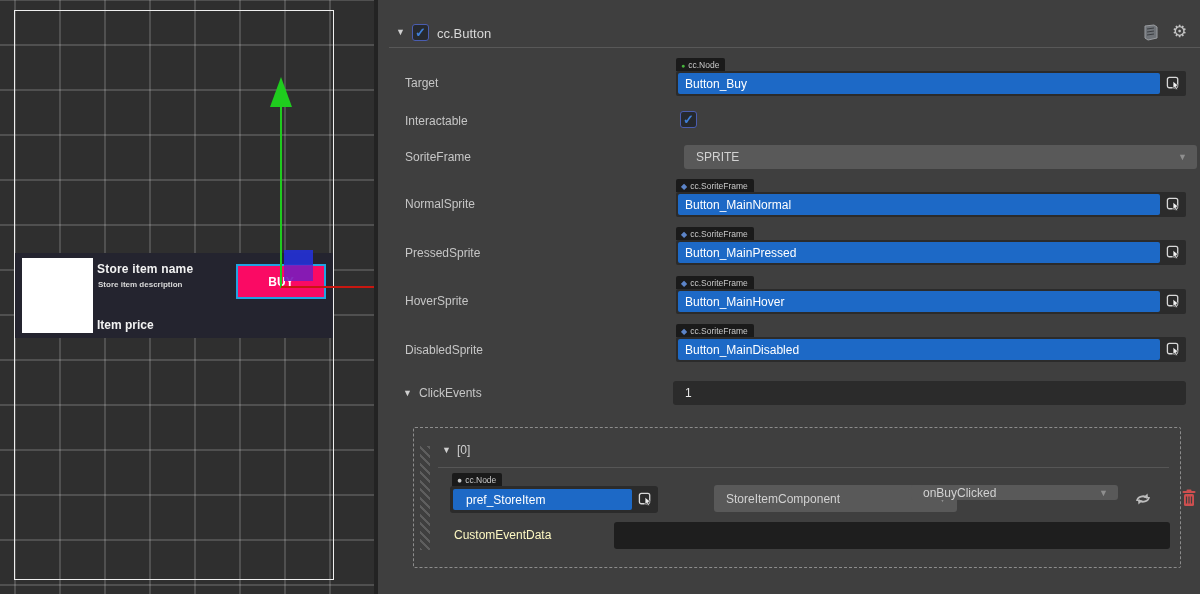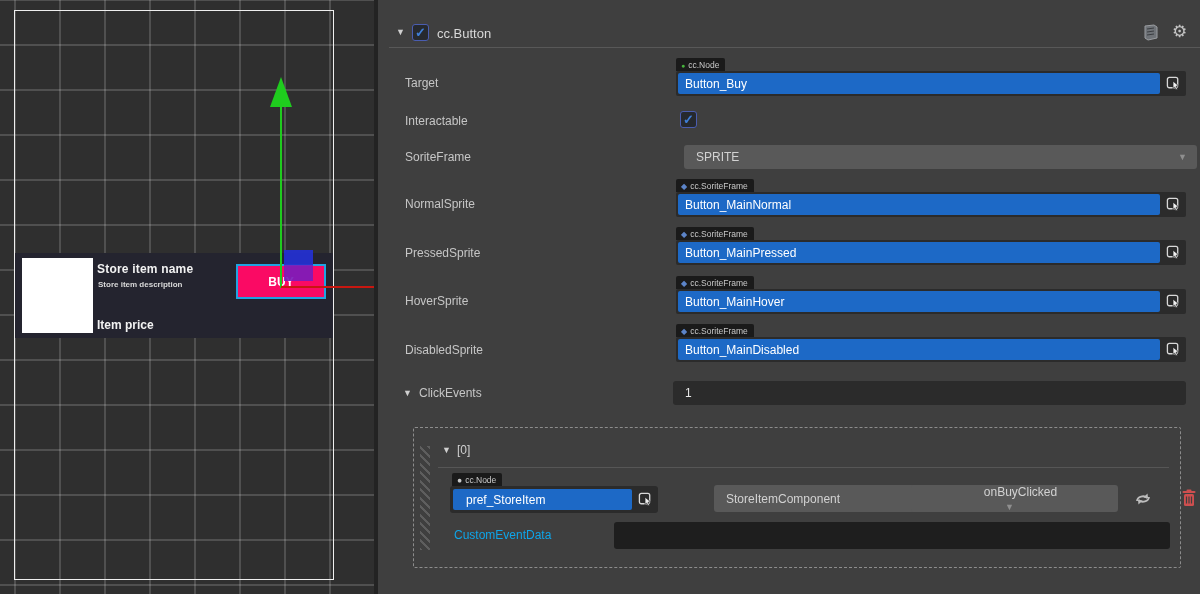--- a/index.html
+++ b/index.html
@@ -92,24 +92,24 @@
   .ev-caret { position:absolute; left:28px; top:17px; }
   .ev-index { position:absolute; left:43px; top:15px; color:#d0d0d0; }
   .ev-sep { position:absolute; left:24px; top:39px; width:731px; height:1px; background:#565656; }
   .ev-tag { position:absolute; left:38px; top:45px; height:13px; background:#1a1a1a;
     border-radius:2px 2px 0 0; font-size:8.5px; color:#c9c9c9; padding:1px 6px 0 5px;
     display:flex; align-items:center; gap:3px; }
   .ev-ref { position:absolute; left:36px; top:58px; width:208px; height:27px; background:#2b2b2b;
     border-radius:3px; display:flex; align-items:center; }
   .ev-ref .ref-blue { height:21px; margin:3px 0 3px 3px;padding-left:13px; }
   .dd-component { left:300px; top:57px; width:243px; height:27px; }
-  .dd-handler { left:497px; top:57px; width:207px; height:27px;flex-direction:column; }
+  .dd-handler { left:497px; top:57px; width:207px; height:15px; }
   .refresh-btn { position:absolute; left:718px; top:61px; width:22px; height:20px; cursor:pointer; }
   .trash-btn { position:absolute; left:766px; top:60px; width:18px; height:20px; cursor:pointer; }
-  .ev-custom-lbl { position:absolute; left:40px; top:100px; color:#0ea5e9; }
+  .ev-custom-lbl { position:absolute; left:40px; top:100px; color:#fef9c3; }
   .ev-custom-input { position:absolute; left:200px; top:94px; width:556px; height:27px;
     background:#1e1e1e; border:none; border-radius:3px; color:#e0e0e0; padding:0 8px;
     font-family:"Liberation Sans", sans-serif; font-size:12px; }
   svg { display:block; }
 </style>
 </head>
 <body>
 
 <div id="app">
 

